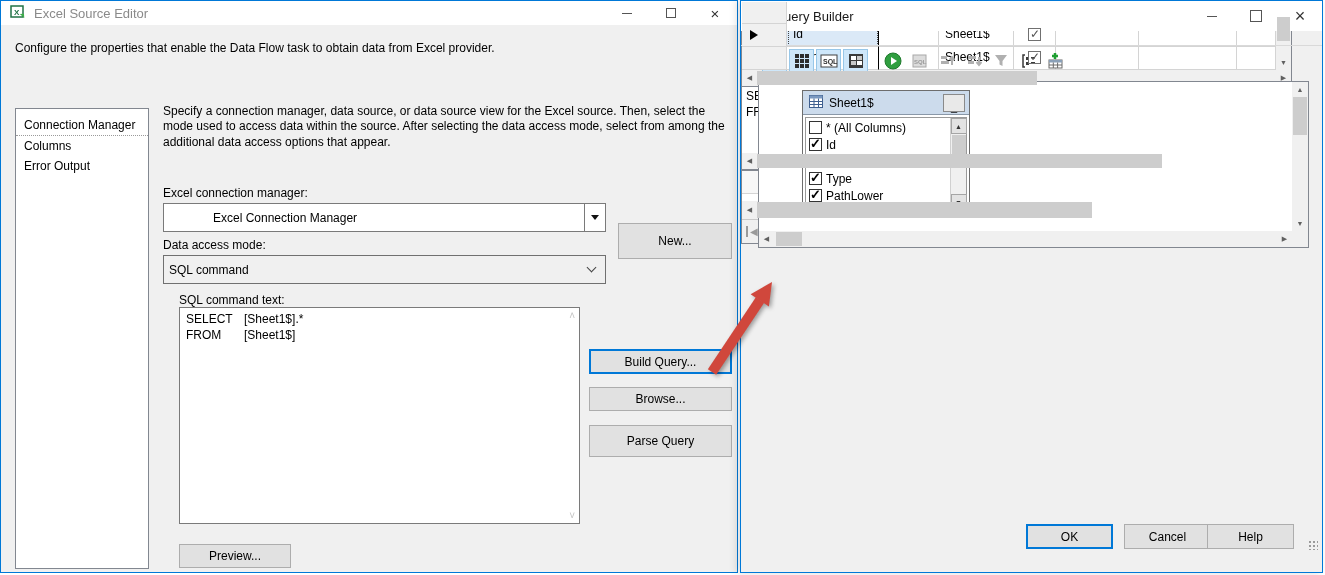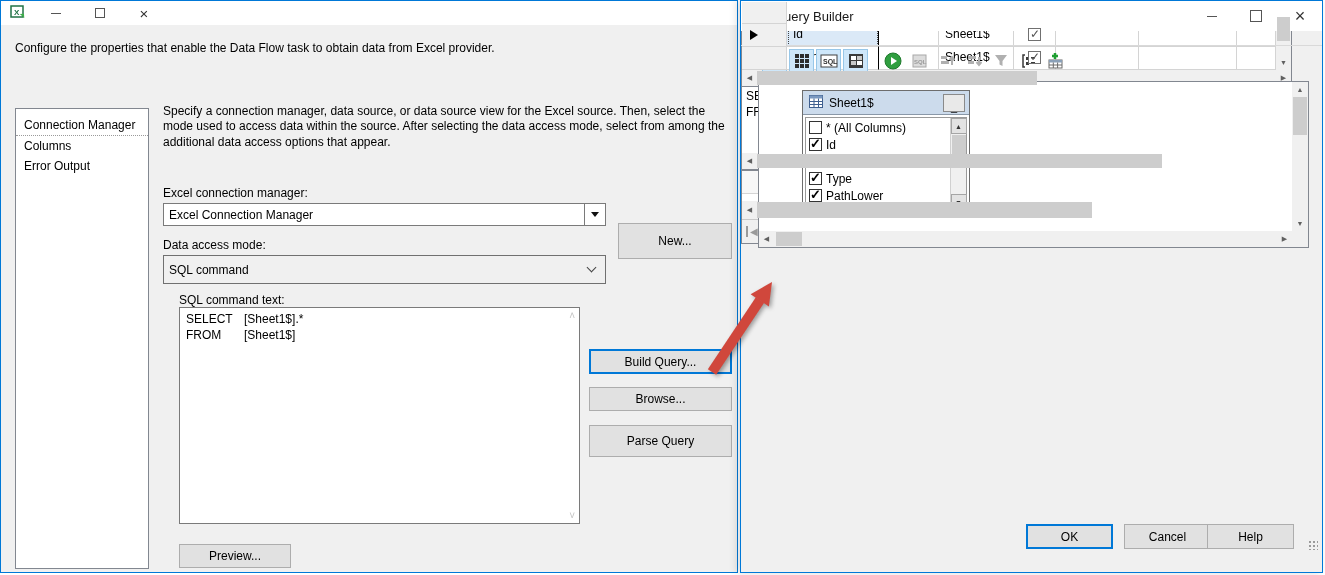--- a/index.html
+++ b/index.html
@@ -25,21 +25,21 @@
   .glyph-close { font-size:15px; color:#333; line-height:1; }
 
   
   .banner { position:absolute; left:14px; top:40px; width:700px; }
   .navlist { position:absolute; left:14px; top:107px; width:134px; height:461px; background:#fff; border:1px solid #828790; padding:6px 0 0 0; }
   .navitem { padding:3px 8px 3px 8px; white-space:nowrap; }
   .navitem.current { border-bottom:1px dotted #9a9a9a; }
   .desc { position:absolute; left:162px; top:103px; width:564px; line-height:1.28; }
 
   .field-label { position:absolute; }
-  .combo-classic { position:absolute; height:23px; background:#fff; border:1px solid #7a7a7a; display:flex; align-items:center; }
+  .combo-classic { position:absolute; height:29px; background:#fff; border:1px solid #7a7a7a; display:flex; align-items:center;padding-left:44px; }
   .combo-classic .val { flex:1; padding-left:5px; white-space:nowrap; overflow:hidden; }
   .combo-classic .drop { width:21px; height:100%; border-left:1px solid #7a7a7a; display:flex; align-items:center; justify-content:center; }
   .tri-down { width:0; height:0; border-left:4px solid transparent; border-right:4px solid transparent; border-top:5px solid #111; }
   .combo-flat { position:absolute; height:29px; background:#f0f0f0; border:1px solid #707070; display:flex; align-items:center; }
   .combo-flat .val { flex:1; padding-left:5px; }
   .chev { width:7px; height:7px; border-right:1px solid #444; border-bottom:1px solid #444; transform:rotate(45deg); margin-right:10px; margin-top:-4px; }
 
   .btn { position:absolute; background:#e1e1e1; border:1px solid #adadad; display:flex; align-items:center; justify-content:center; font-size:12px; }
   .btn.focused { border:2px solid #0078d7; }
 
@@ -132,20 +132,21 @@
 
 <div class="win" id="excel-dialog">
   <div class="titlebar">
     <span class="title-ico">
       <svg width="16" height="16" viewBox="0 0 16 16">
           <rect x="1" y="1" width="12" height="11" fill="#fff" stroke="#217346" stroke-width="1.5"></rect>
           <text x="4" y="10" font-size="8" font-weight="bold" fill="#217346">X</text>
           <path d="M9 11 L15 11 L12 8 Z" fill="#3fae49" transform="rotate(40 12 11)"></path>
         </svg>
     </span>
+    <span class="title-text">Excel Source Editor</span>
     <span class="winbtns">
       <span class="winbtn">
           <span class="glyph-min"></span>
         </span>
       <span class="winbtn">
           <span class="glyph-max"></span>
         </span>
       <span class="winbtn">
           <span class="glyph-close">×</span>
         </span>

